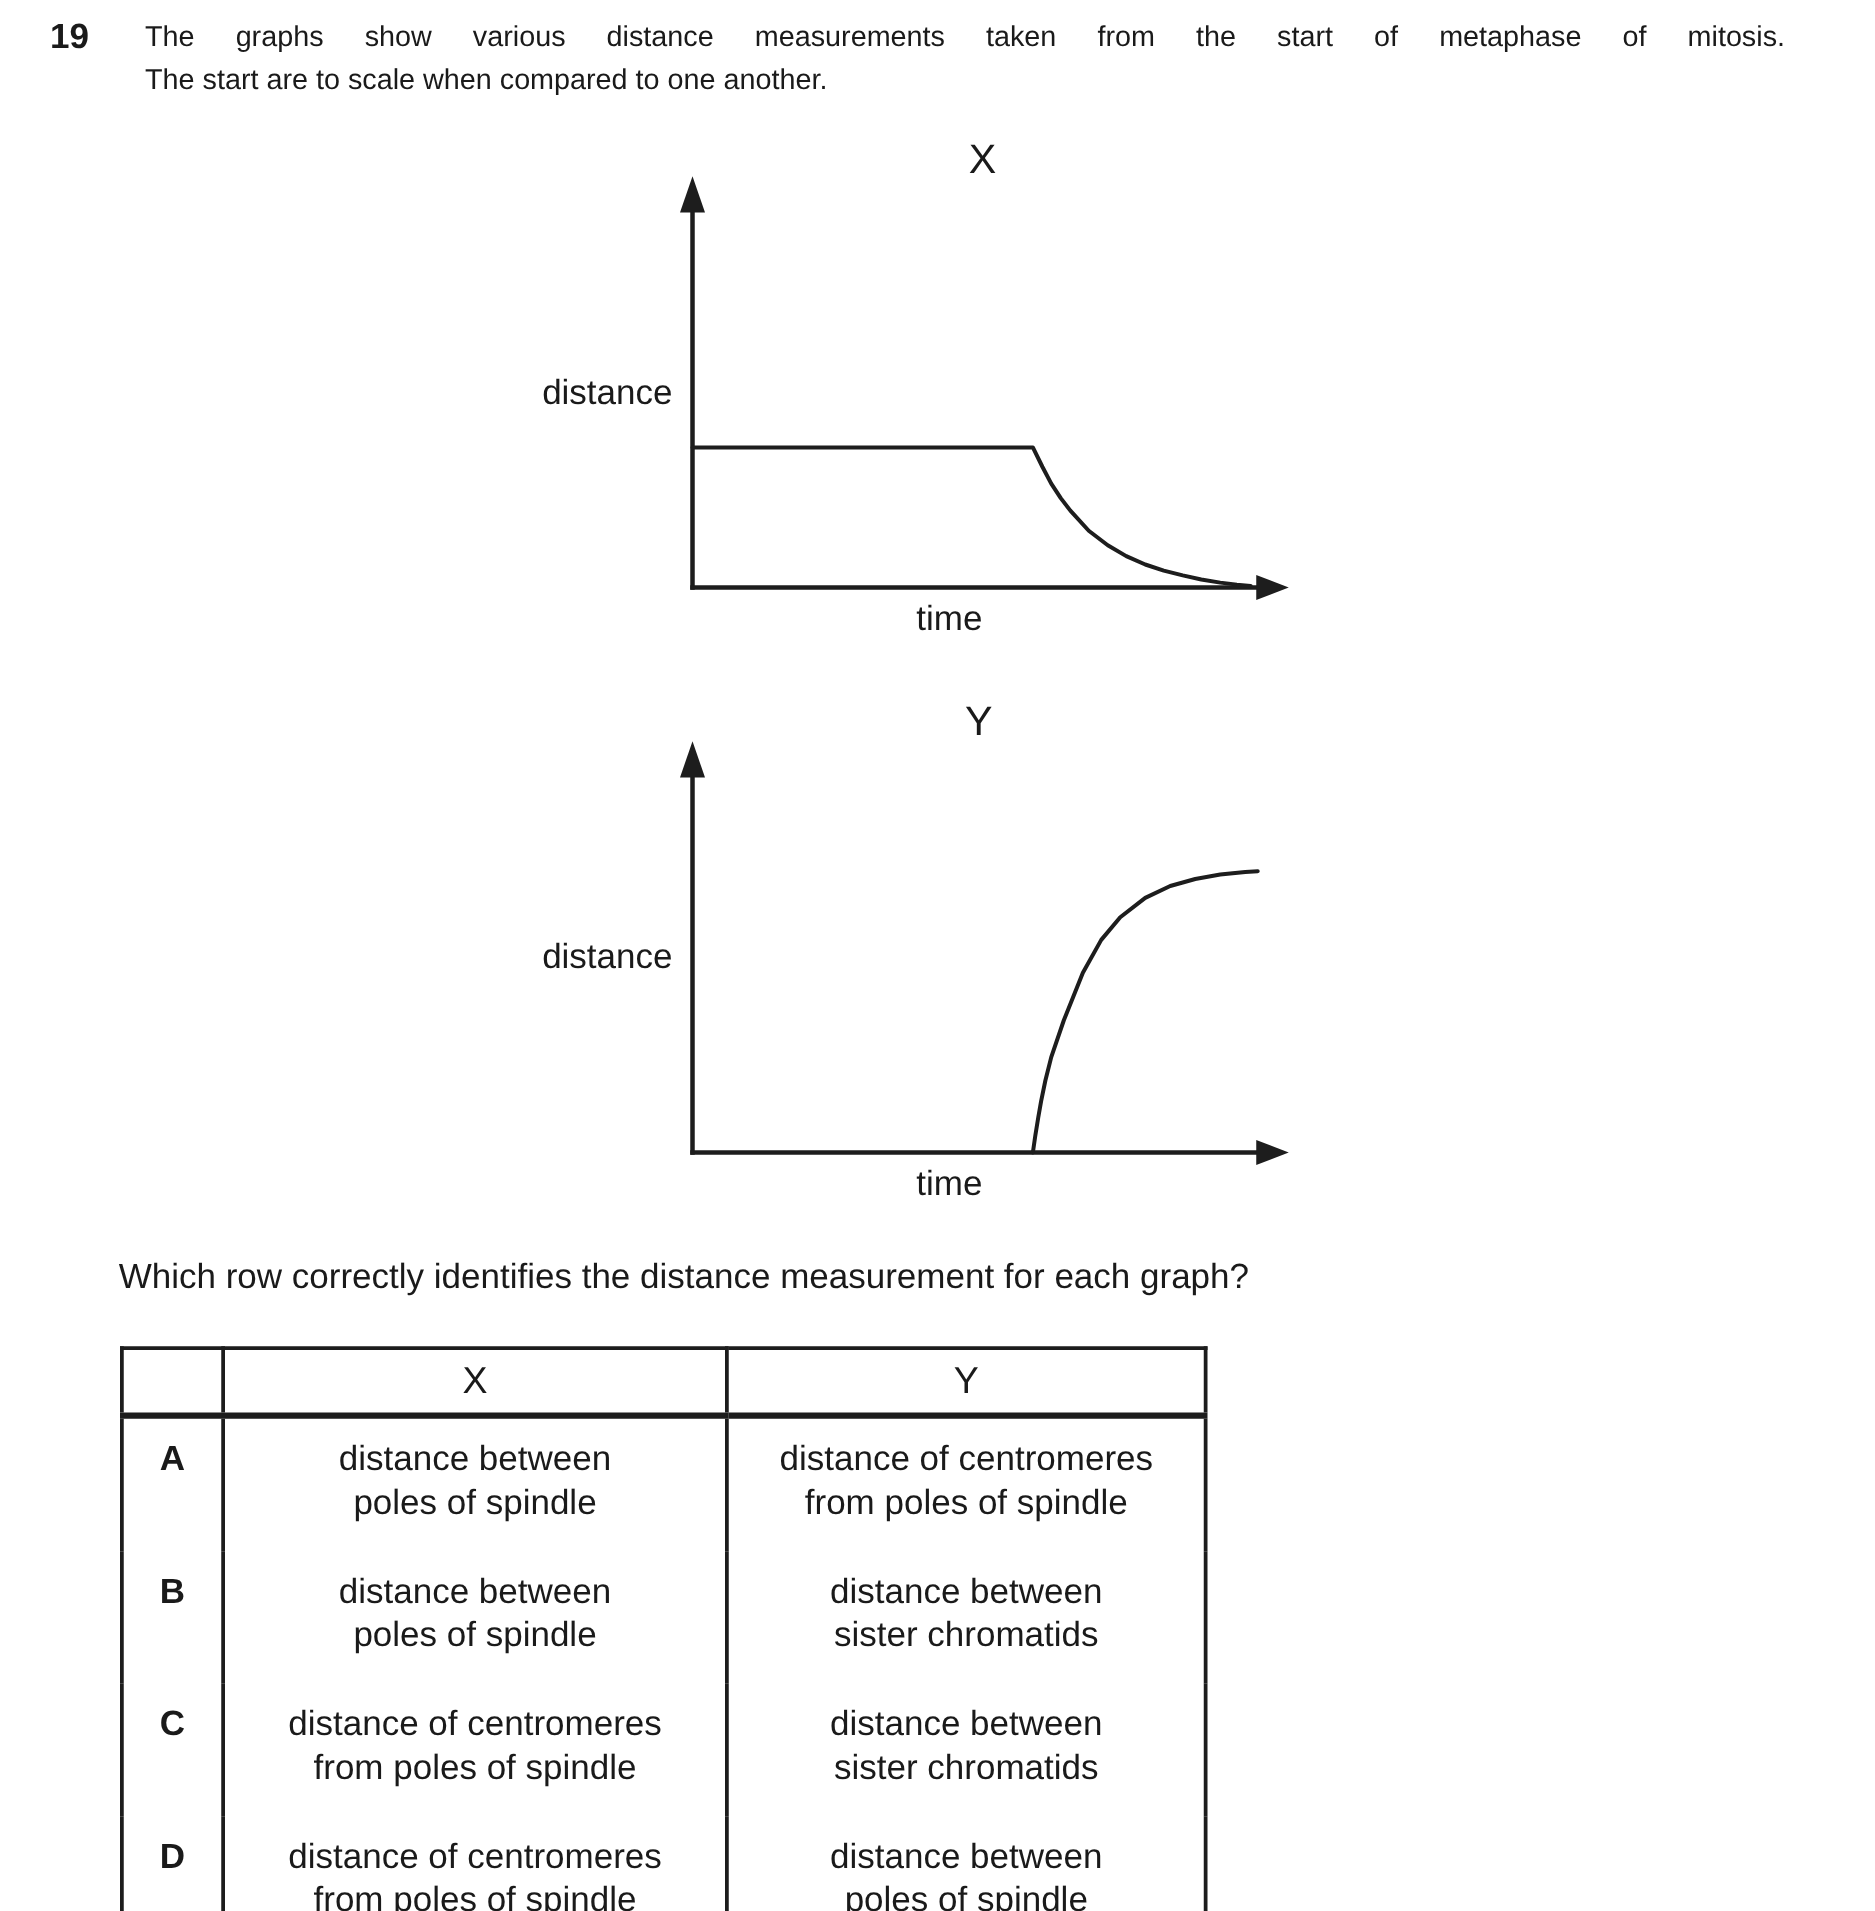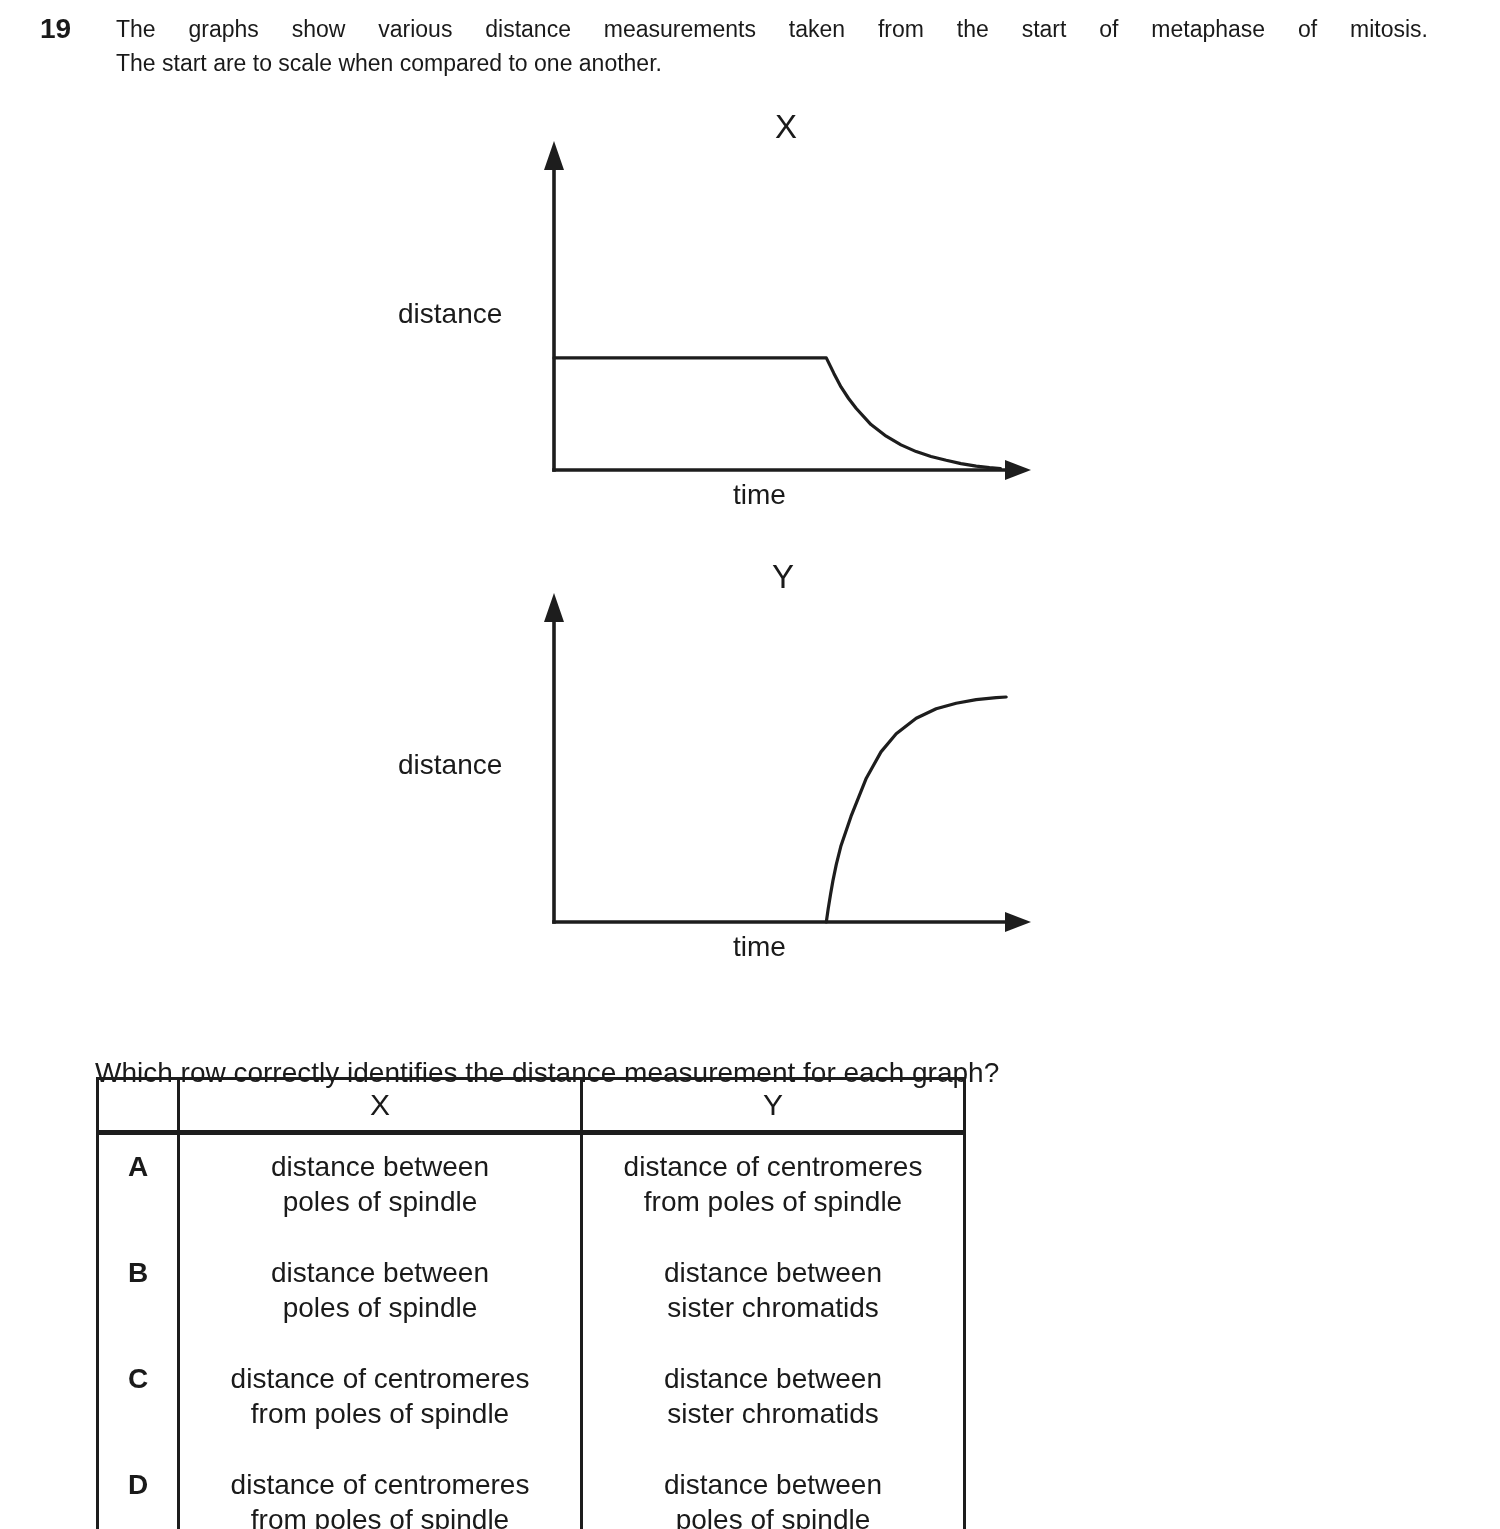--- a/index.html
+++ b/index.html
@@ -8,23 +8,23 @@
     font-family:"Liberation Sans","DejaVu Sans",sans-serif;color:#1a1a1a;
     overflow:hidden;
   }
   .abs{position:absolute;}
   .qnum{left:40px;top:12px;font-size:28px;font-weight:bold;line-height:34px;}
   .intro{left:116px;top:12px;width:1312px;font-size:23px;line-height:34px;}
   .intro .l1{text-align:justify;text-align-last:justify;}
   .intro .l2{text-align:left;}
   .chart-title{font-size:33px;line-height:38px;text-align:center;width:52px;}
   .axis-label{font-size:28px;line-height:34px;}
-  .ylab{width:140px;}
+  .ylab{width:140px;text-align:right;}
   .xlab{width:100px;text-align:left;}
-  .prompt{left:95px;top:1056px;font-size:28px;line-height:34px;}
+  .prompt{left:95px;top:1004px;font-size:28px;line-height:34px;}
   svg.chart{position:absolute;overflow:visible;}
   svg .axis{stroke:#1d1d1d;stroke-width:3.6;fill:none;stroke-linecap:square;}
   svg .curve{stroke:#1d1d1d;stroke-width:3.2;fill:none;stroke-linejoin:round;stroke-linecap:round;}
   svg .head{fill:#1d1d1d;stroke:none;}
   table.answers{
     position:absolute;left:96px;top:1077px;width:867px;
     border-collapse:collapse;table-layout:fixed;
     font-size:28px;color:#1a1a1a;
   }
   table.answers col.c0{width:81px;}

